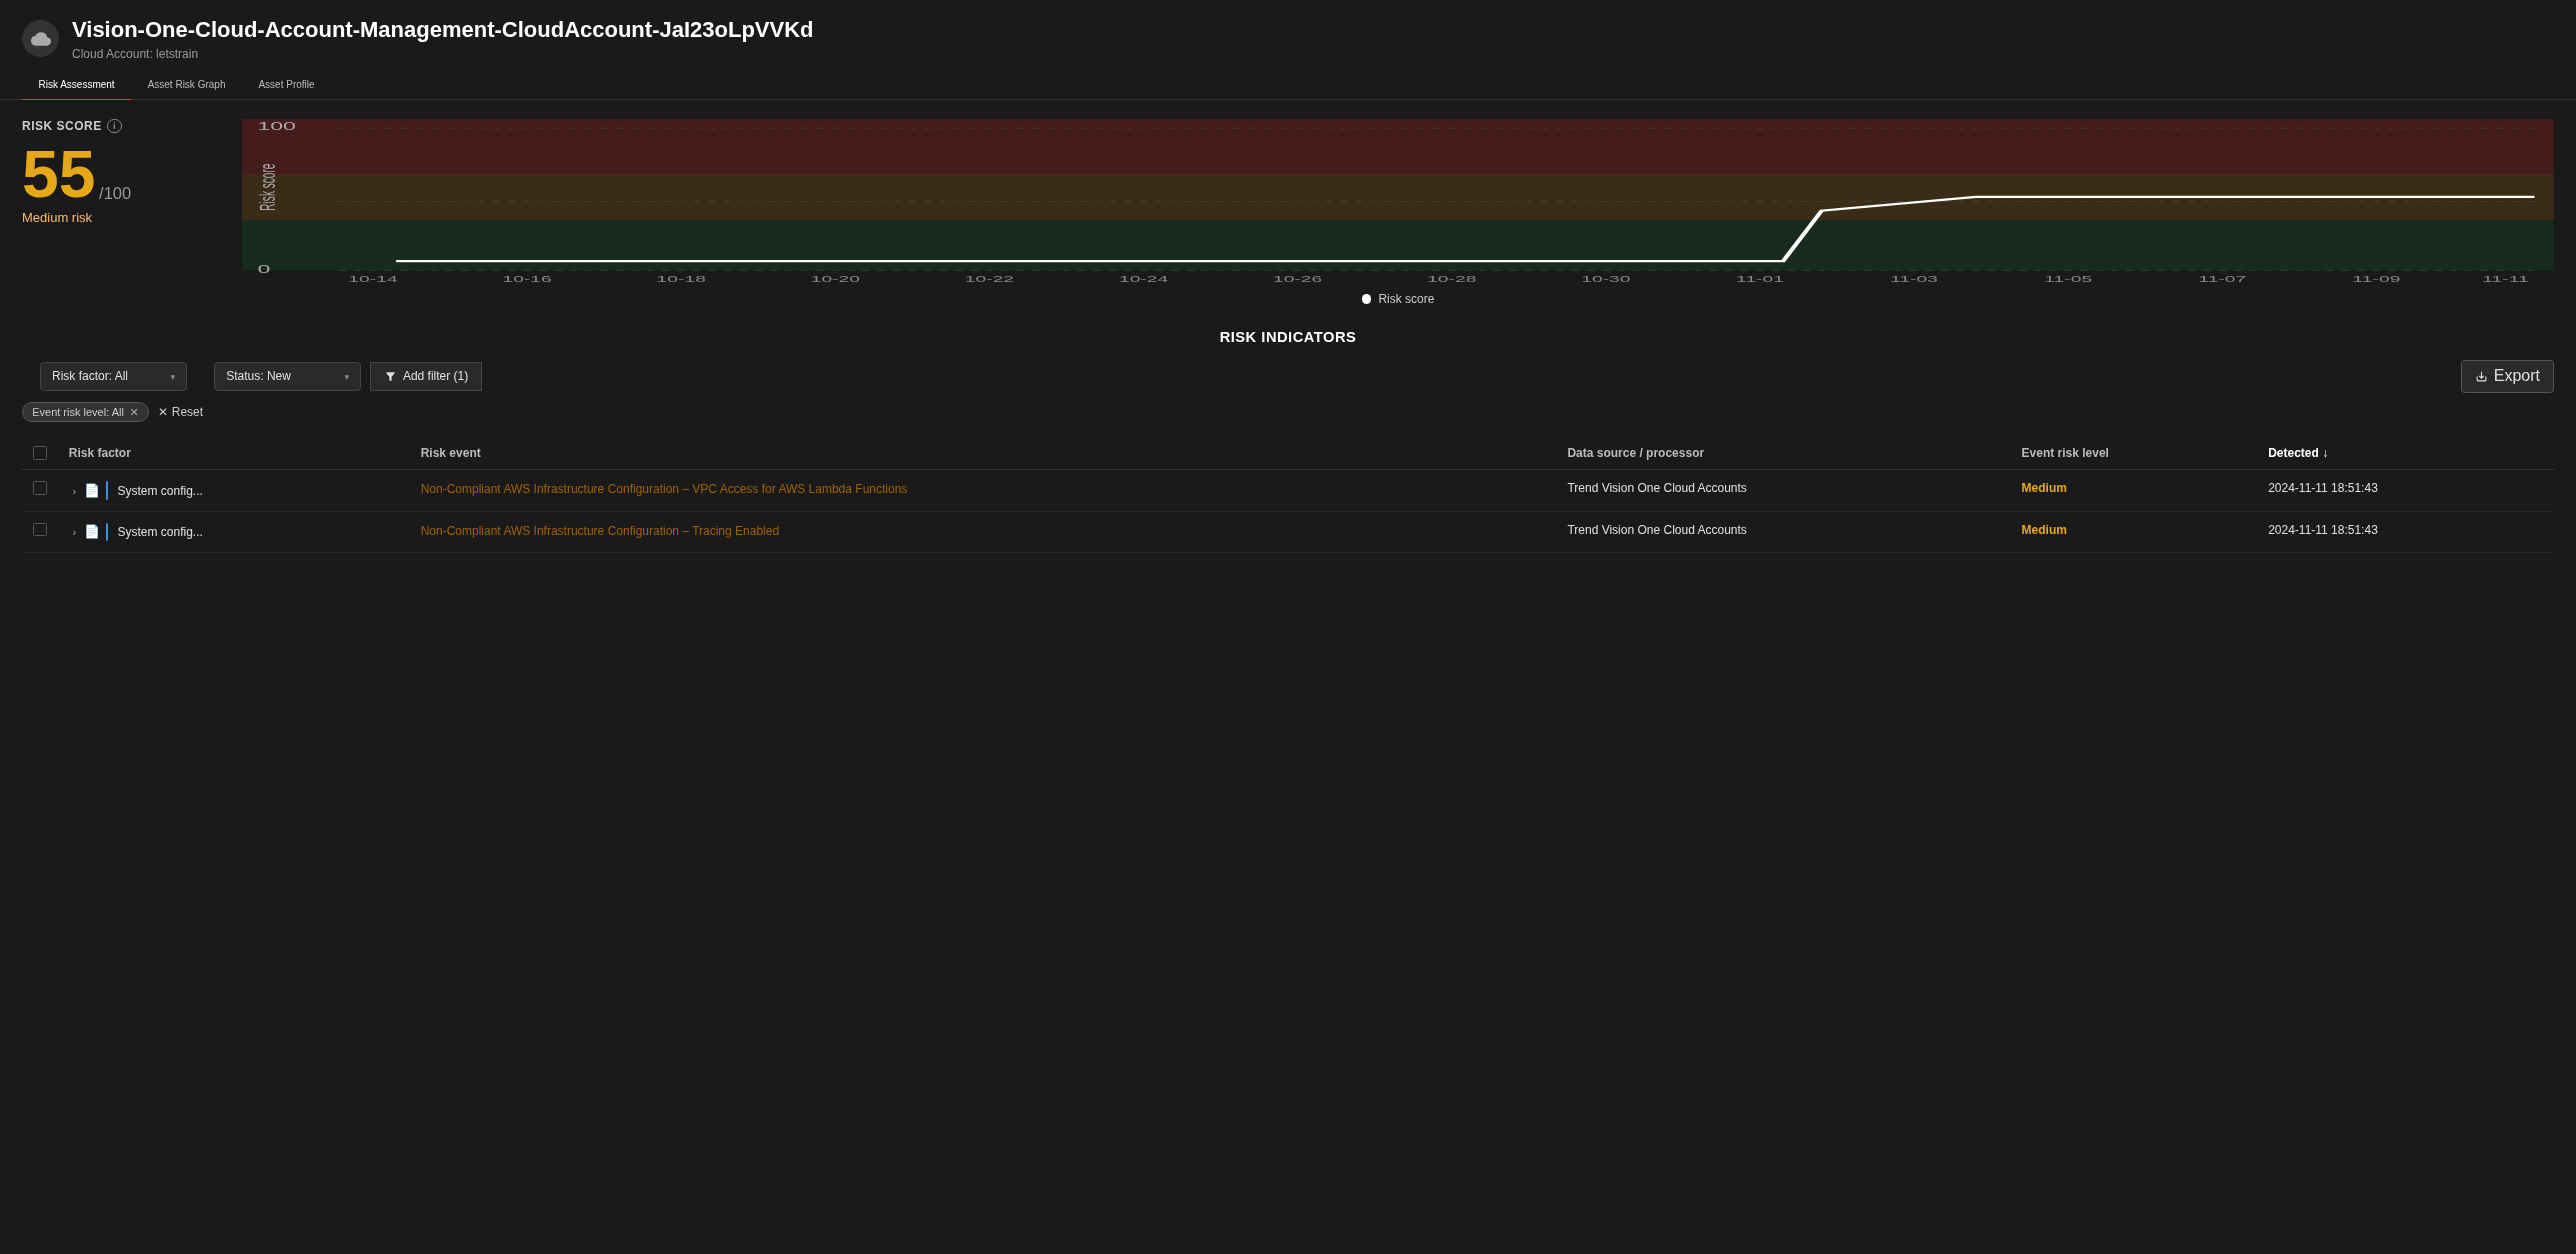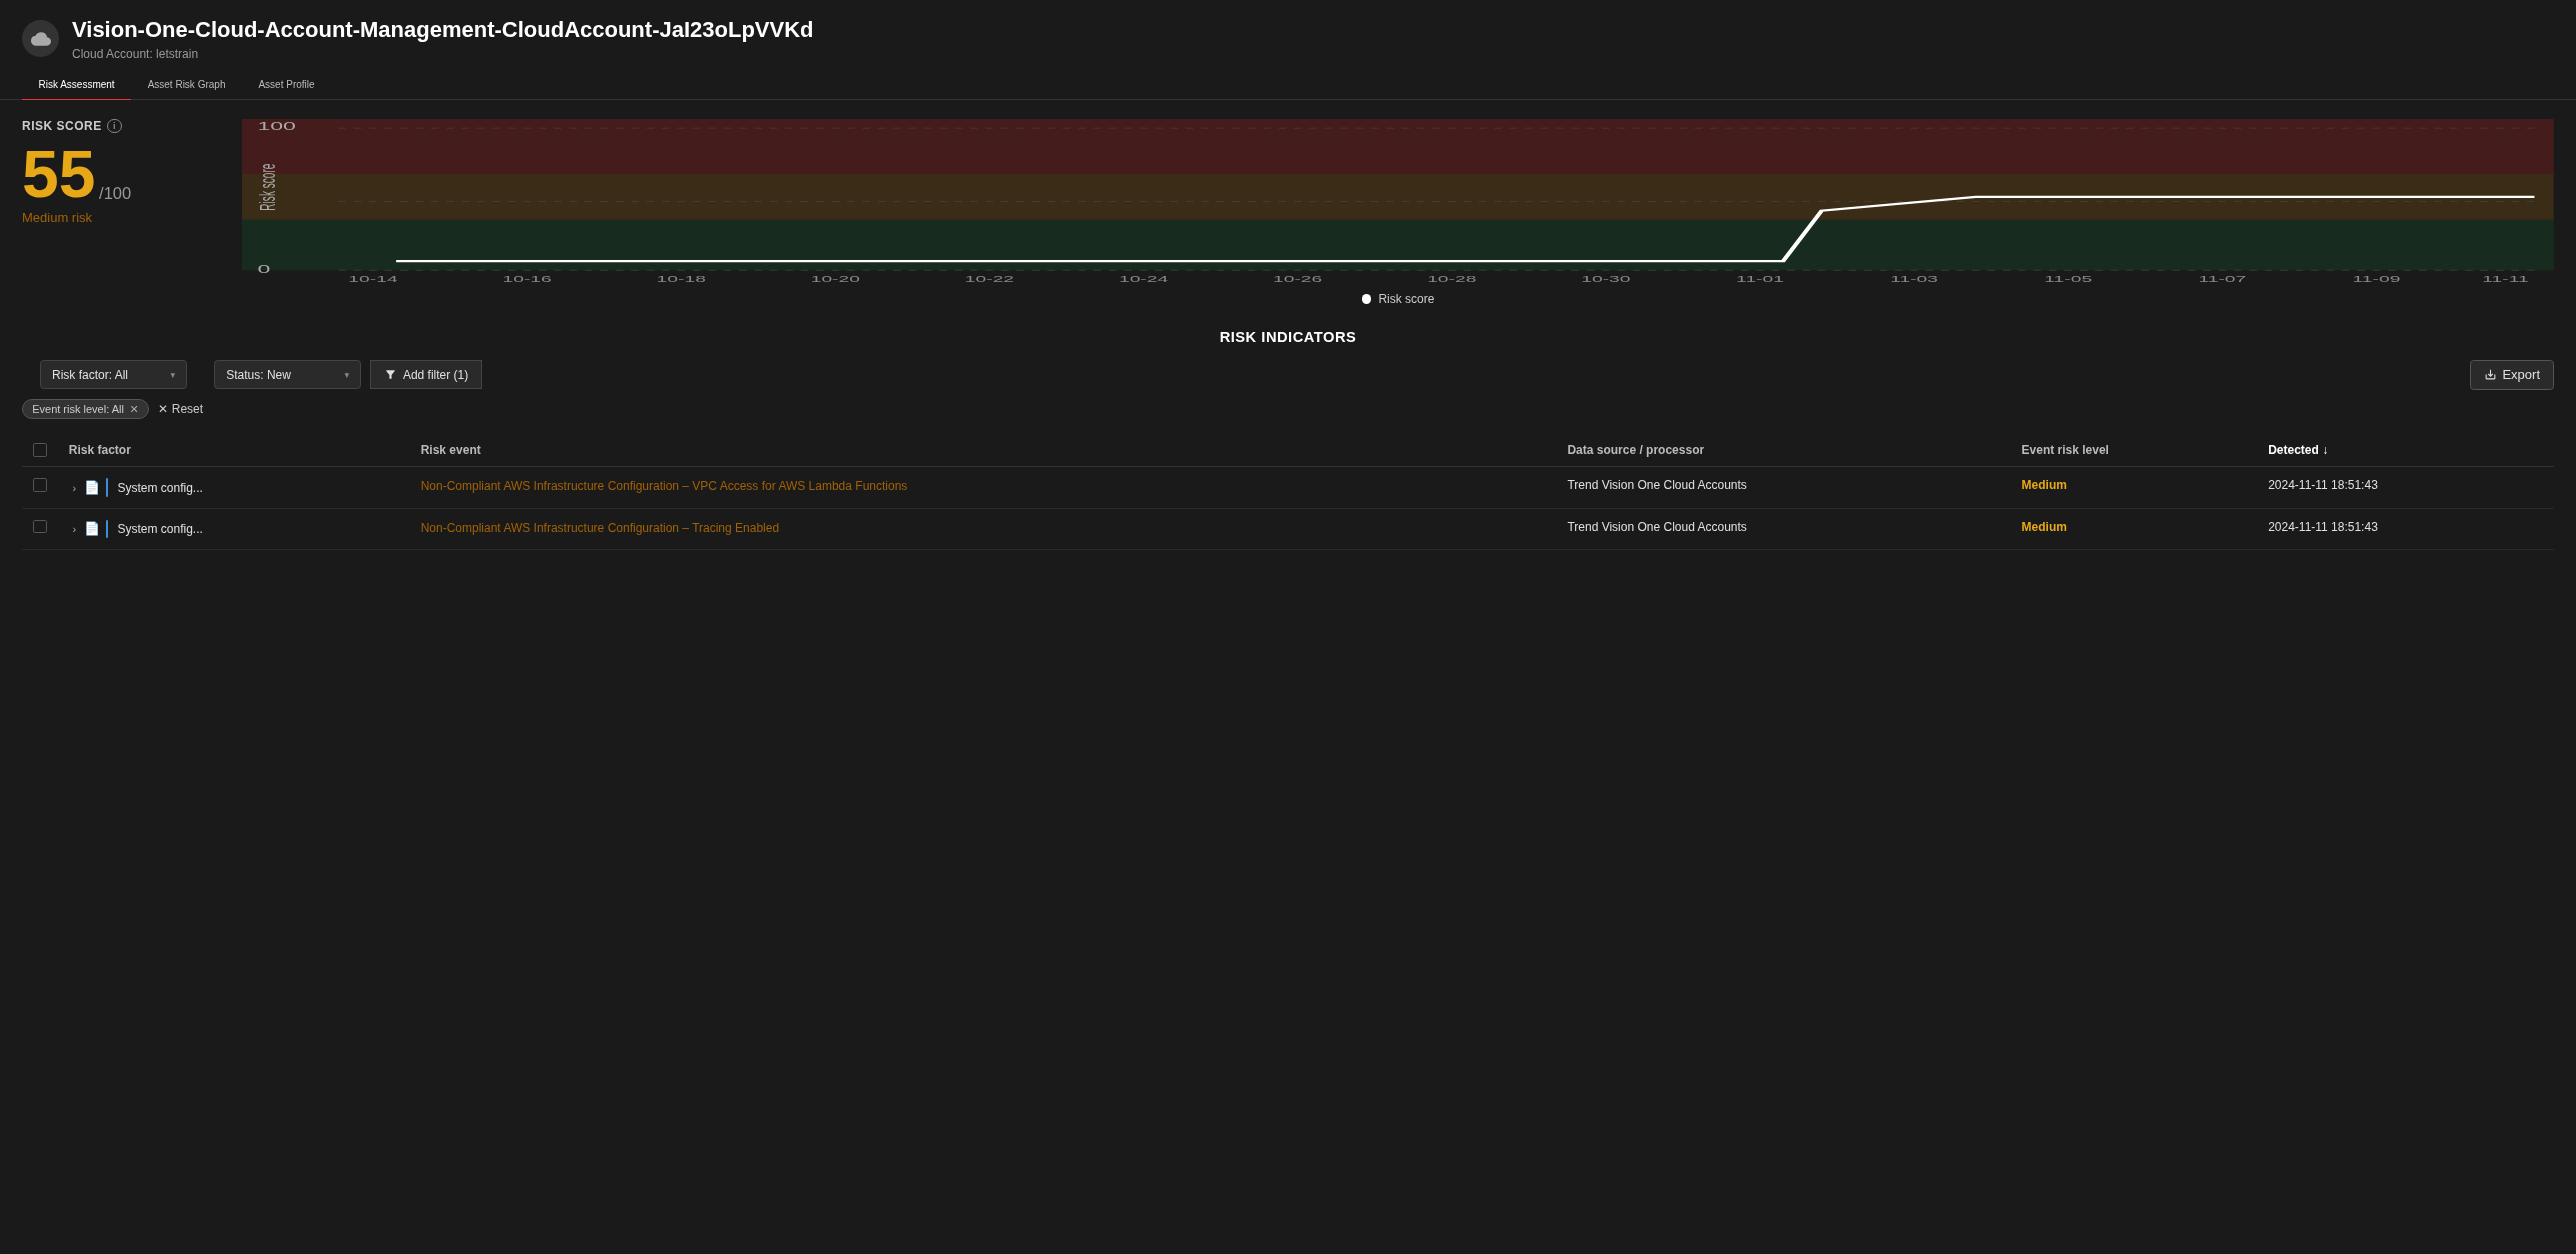--- a/index.html
+++ b/index.html
@@ -96,21 +96,21 @@
       line-height: 1;
       display: inline-block;
     }
     .risk-score-denom {
       font-size: 16.5px;
       color: #999;
       margin-left: 3.7px;
       vertical-align: middle;
     }
     .risk-score-text {
-      color: #a16207;
+      color: #fdba74;
       font-size: 13px;
       margin-top: 3.7px;
     }
     .chart-container {
       flex: 1;
       position: relative;
       height: 183px;
     }
     .chart-svg {
       width: 100%;
@@ -176,21 +176,21 @@
       display: flex;
       align-items: center;
       gap: 5.5px;
     }
     .export-btn {
       background: #2a2a2a;
       border: 0.9px solid #555;
       color: #e0e0e0;
       padding: 6.4px 13px;
       border-radius: 3.7px;
-      font-size: 13px;
+      font-size: 16px;
       cursor: pointer;
       display: flex;
       align-items: center;
       gap: 5.5px;
       margin-left: auto;
     }
     .active-filters-row {
       display: flex;
       align-items: center;
       gap: 9.2px;

